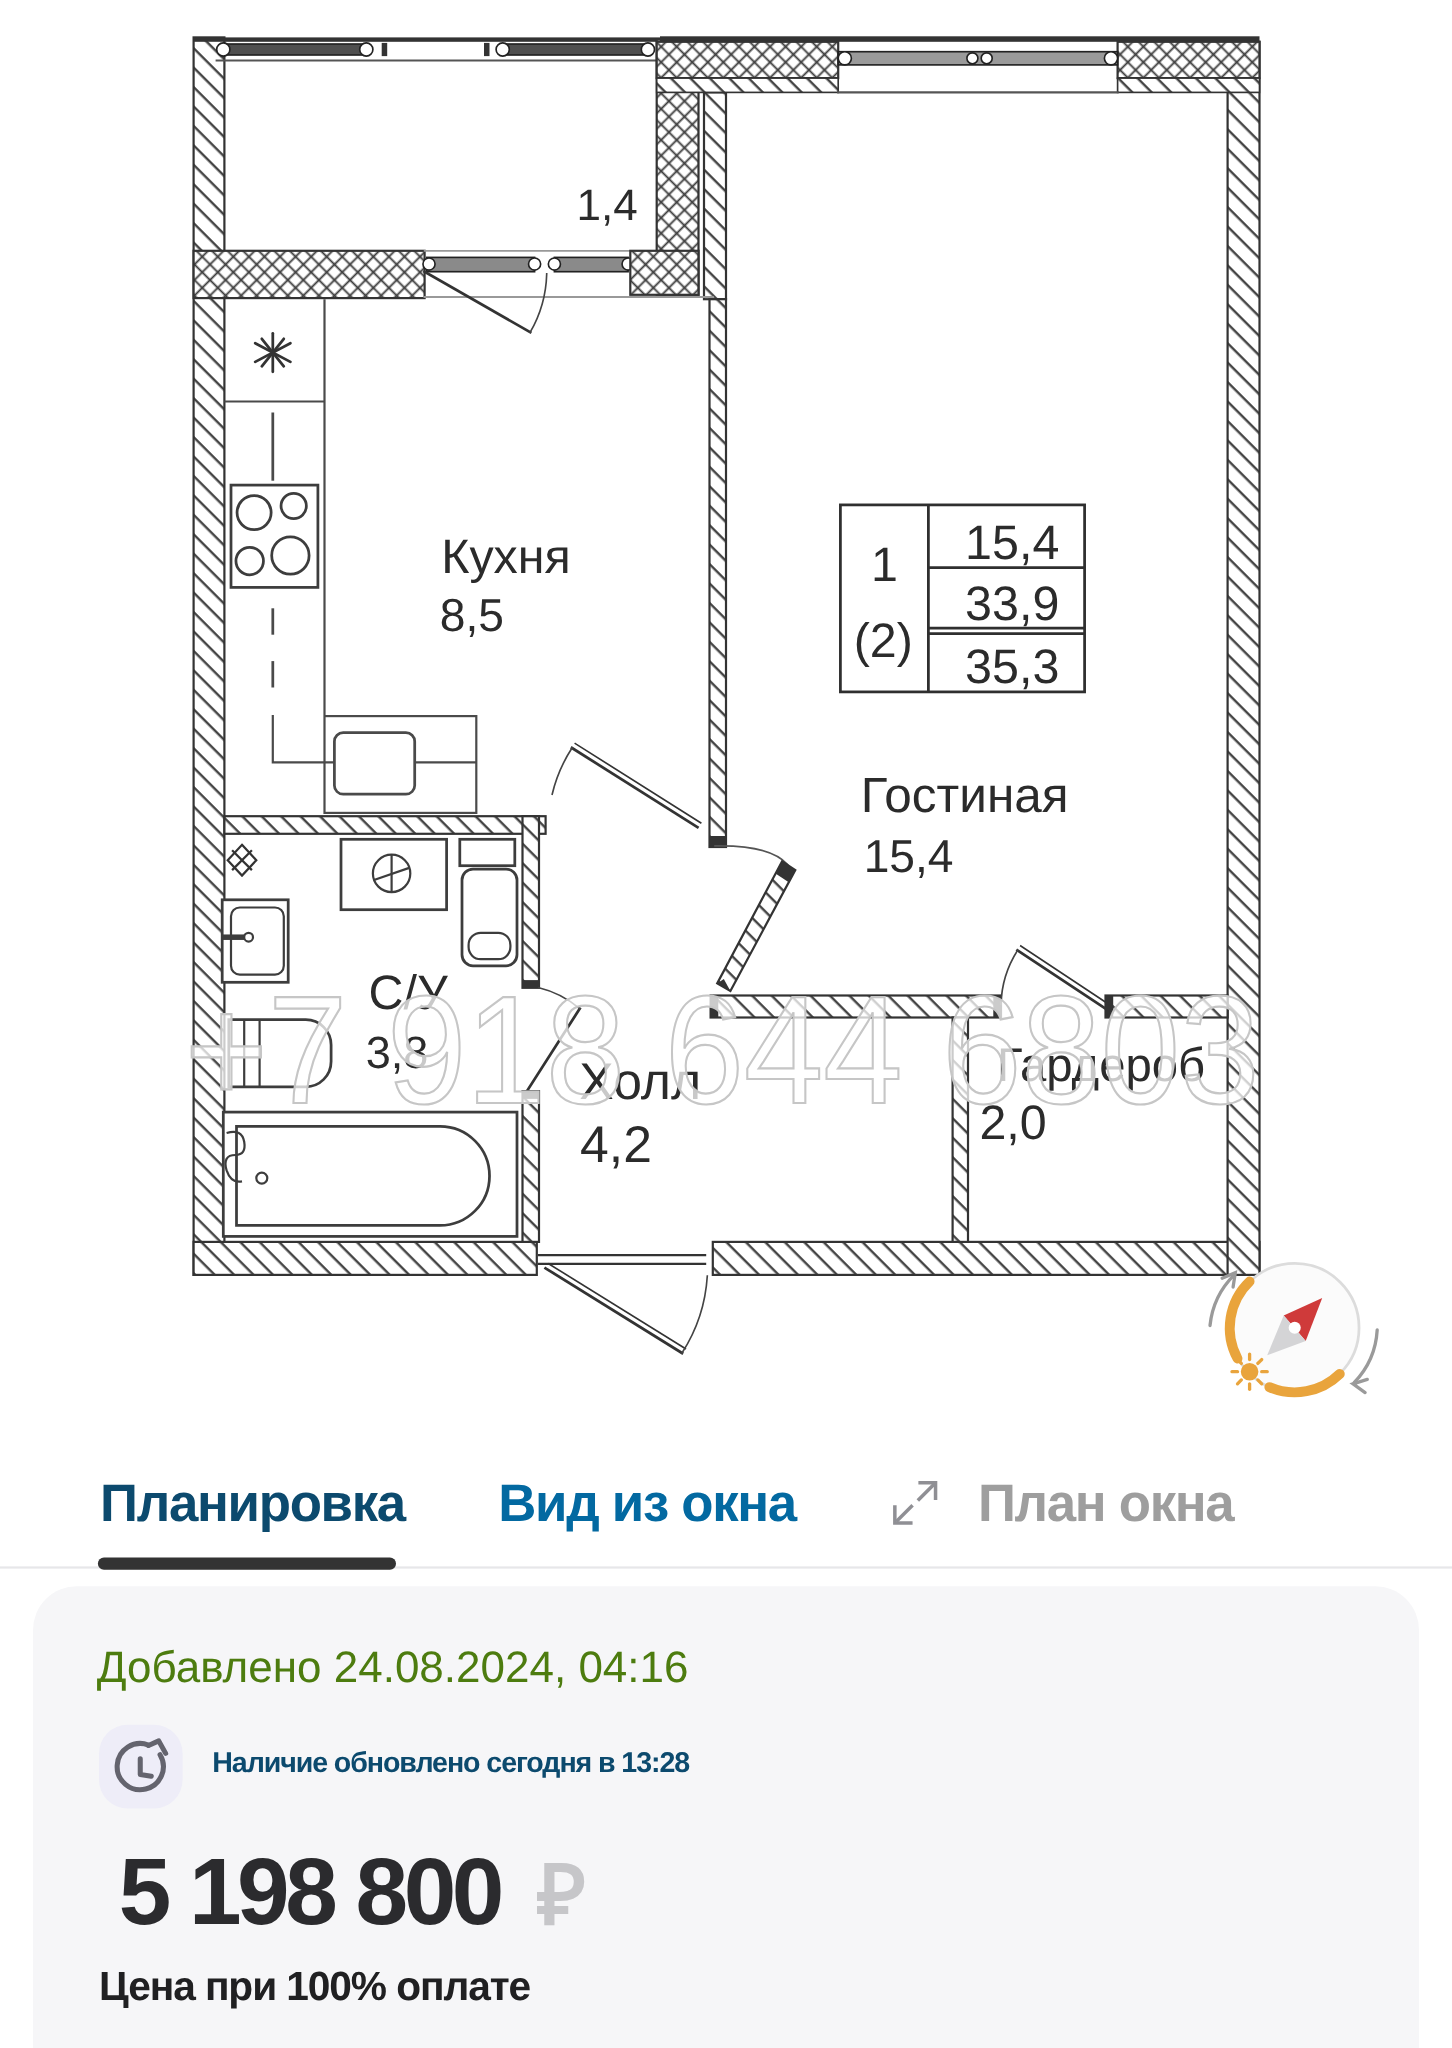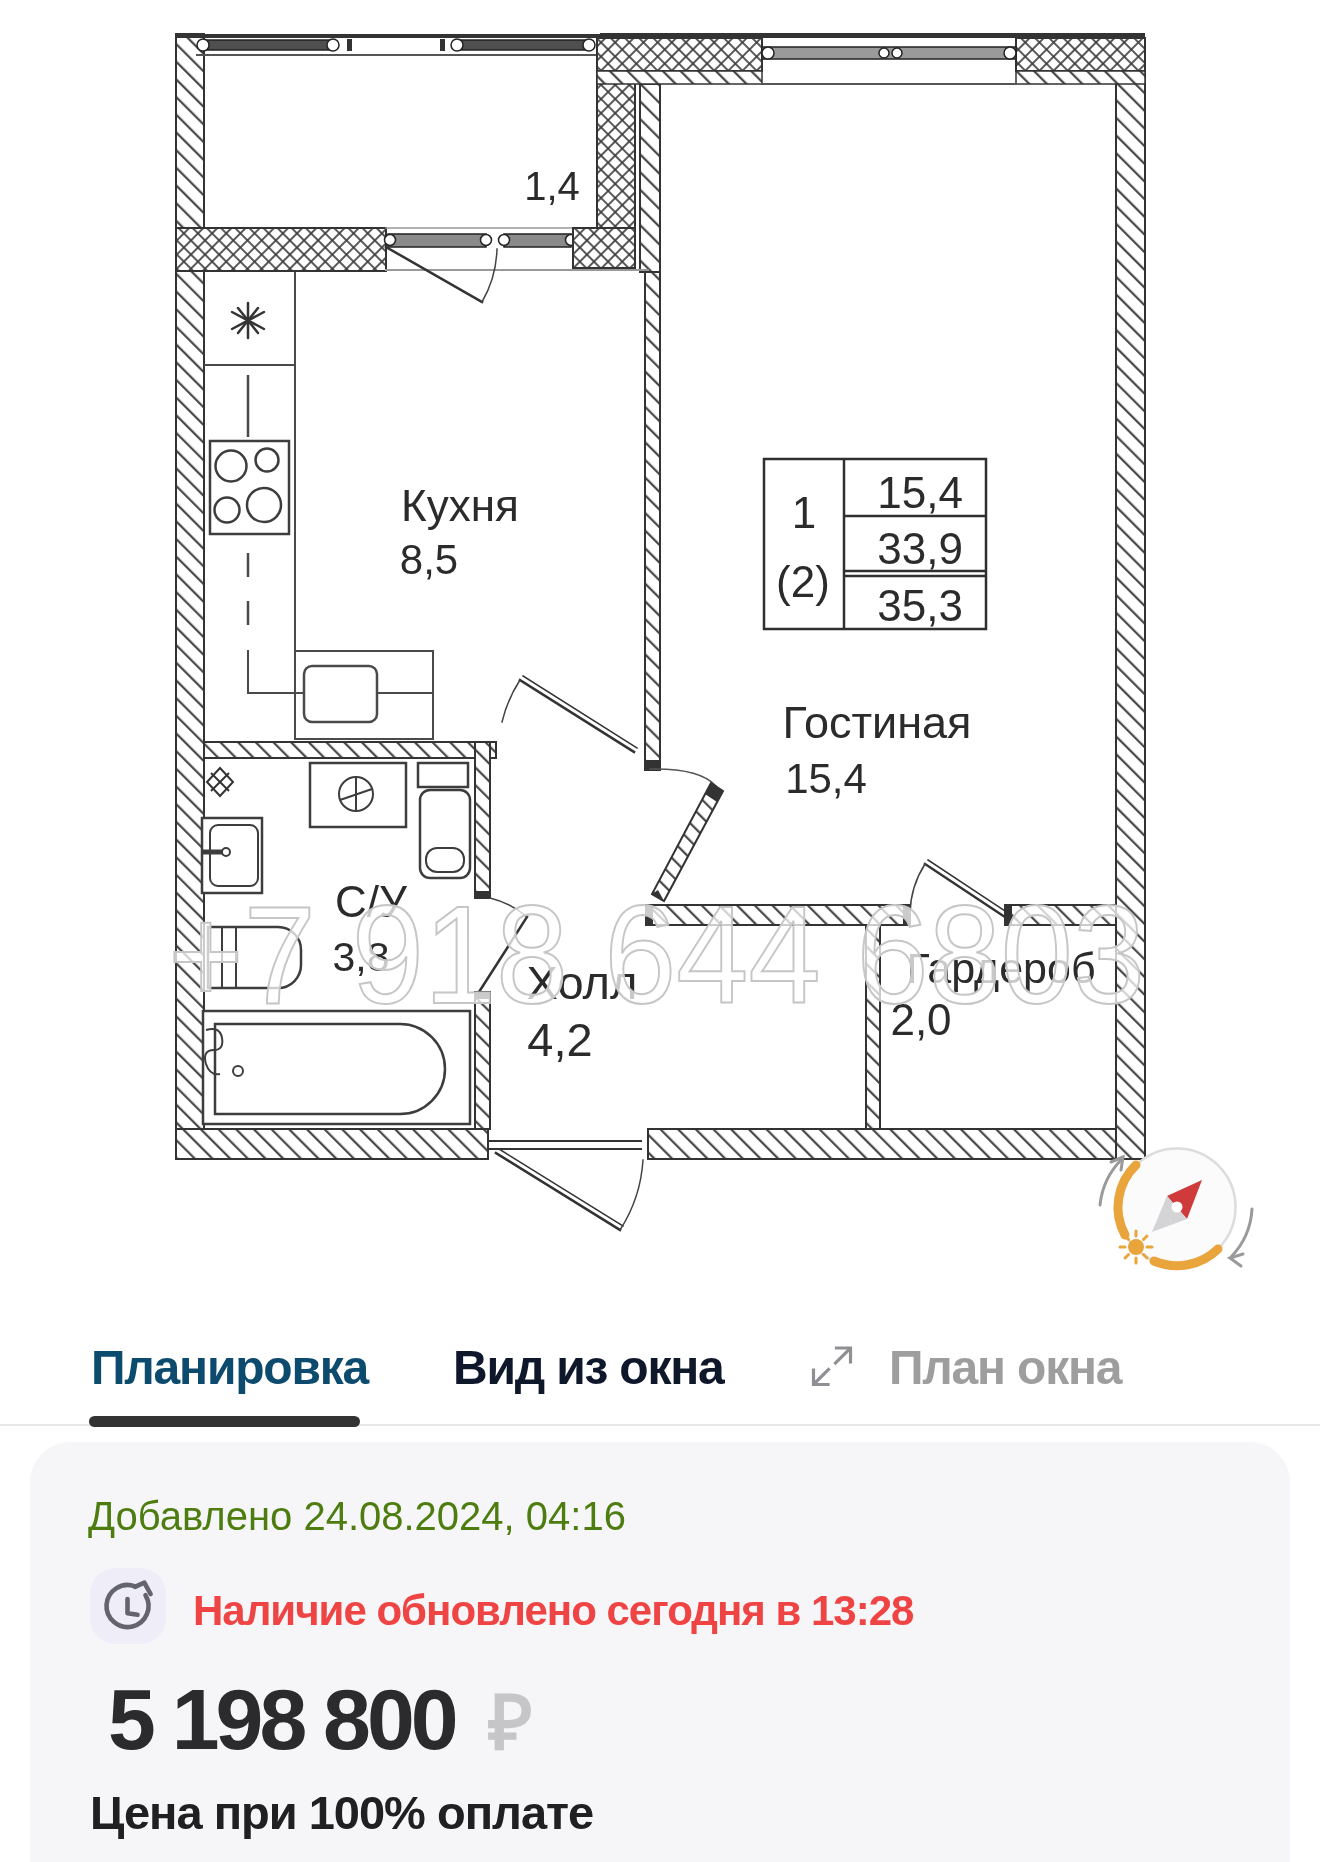--- a/index.html
+++ b/index.html
@@ -4,24 +4,24 @@
 <style>
   html,body{margin:0;padding:0}
   body{width:1320px;height:1862px;background:#ffffff;font-family:"Liberation Sans",sans-serif;position:relative;overflow:hidden}
   #plan{position:absolute;left:0;top:0}
   .tab{position:absolute;font-weight:bold;font-size:48px;letter-spacing:-1.2px;white-space:nowrap}
   .hairline{position:absolute;left:0;top:1424px;width:1320px;height:2px;background:#e7e7e9}
   .underline{position:absolute;left:89px;top:1416px;width:271px;height:11px;border-radius:6px;background:#333333}
   .card{position:absolute;left:30px;top:1442px;width:1260px;height:420px;background:#f6f6f8;border-radius:40px 40px 0 0}
   .added{position:absolute;left:88px;top:1494px;font-size:40px;color:#4d7c0f}
   .clockbox{position:absolute;left:60px;top:126px;width:76px;height:76px;border-radius:26px;background:#eeedf8}
-  .avail{position:absolute;left:193px;top:1587px;font-size:42px;font-weight:bold;color:#ef4444;letter-spacing:-1px}
+  .avail{position:absolute;left:193px;top:1587px;font-size:26px;font-weight:bold;color:#0c4a6e;letter-spacing:-1px}
   .price{position:absolute;left:108px;top:1668px;font-size:86px;font-weight:bold;color:#2b2b2e;letter-spacing:-4px}
   .price .rub{color:#c6c6c9;margin-left:34px;font-size:76px;letter-spacing:0}
-  .cond{position:absolute;left:90px;top:1785px;font-size:47px;font-weight:bold;color:#202022;letter-spacing:-1px}
+  .cond{position:absolute;left:90px;top:1785px;font-size:37px;font-weight:bold;color:#202022;letter-spacing:-1px}
 </style>
 </head>
 <body>
 
 <svg id="plan" width="1320" height="1320" viewBox="0 0 1320 1320">
 <defs>
 <pattern id="dg" patternUnits="userSpaceOnUse" width="12.5" height="12.5" patternTransform="rotate(-45)">
   <rect width="12.5" height="12.5" fill="#ffffff"></rect>
   <line x1="6" y1="0" x2="6" y2="12.5" stroke="#3c3c3c" stroke-width="2.1"></line>
 </pattern>
@@ -272,21 +272,21 @@
 <path d="M1252,1209 A75,75 0 0 1 1231,1257"></path>
 <path d="M1243,1254 L1230,1258 L1241,1266"></path>
 </g>
 </g>
 </svg>
 
 <div class="hairline"></div>
 
 <div class="tab" style="left:91px;top:1340px;color:#0c4a6e">Планировка</div>
 
-<div class="tab" style="left:453px;top:1340px;color:#0f172a">Вид из окна</div>
+<div class="tab" style="left:453px;top:1340px;color:#0369a1">Вид из окна</div>
 
 <svg style="position:absolute;left:806px;top:1340px" width="56" height="56" viewBox="0 0 56 56" fill="none" stroke="#8f8f94" stroke-width="3.2" stroke-linecap="square">
 <polyline points="30.5,8 44.5,8 44.5,22"></polyline>
 <line x1="42" y1="10.5" x2="29.5" y2="23"></line>
 <polyline points="7.5,30 7.5,44.5 22,44.5"></polyline>
 <line x1="10" y1="42" x2="22.5" y2="29.5"></line>
 </svg>
 
 <div class="tab" style="left:889px;top:1340px;color:#9e9e9e">План окна</div>
 

